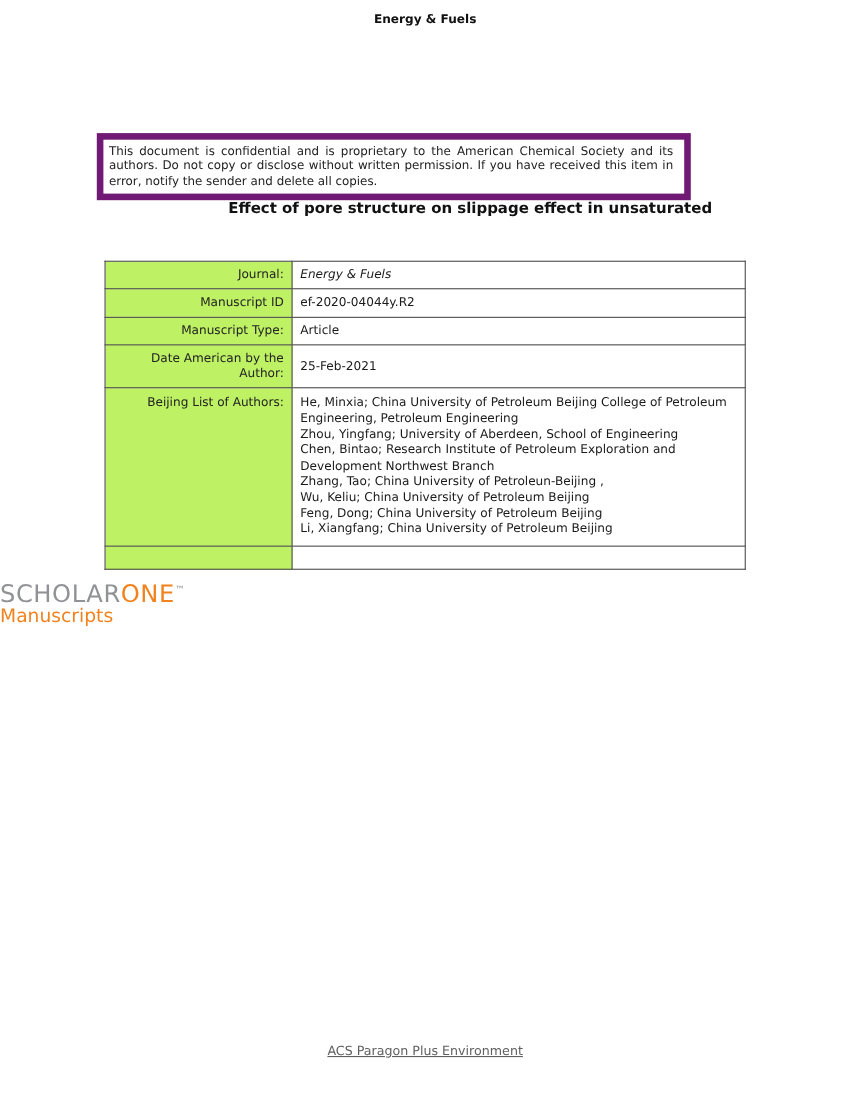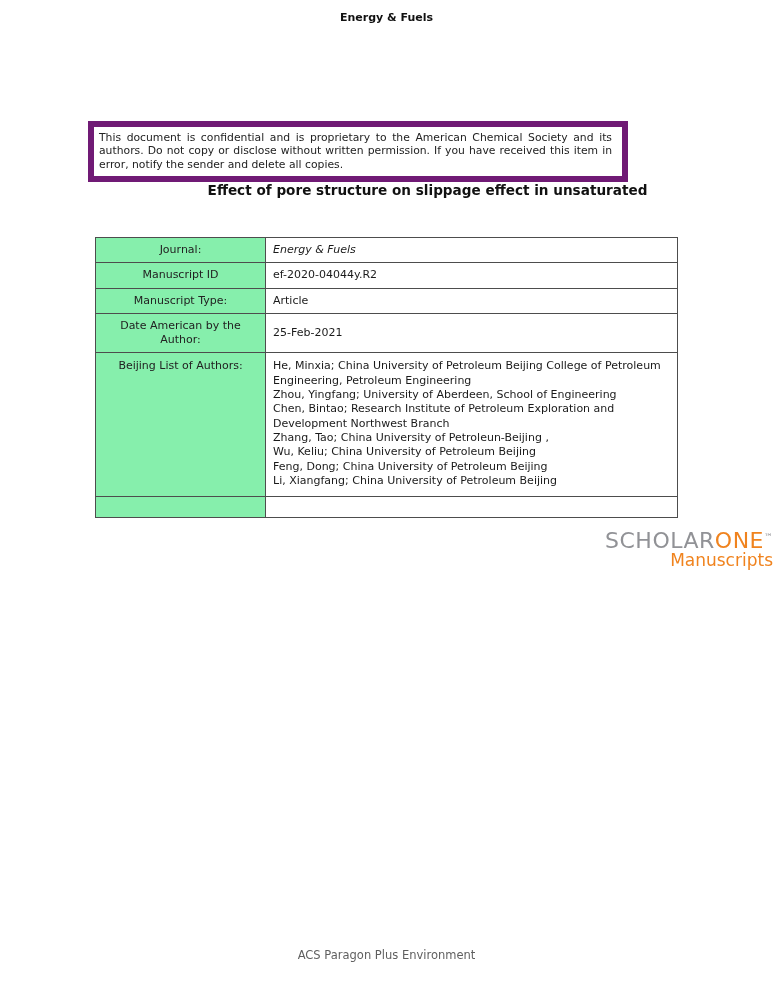--- a/index.html
+++ b/index.html
@@ -60,37 +60,37 @@
     color: #1a1a1a;
   }
   table.ms-table td {
     border: 1px solid #4d4d4d;
     vertical-align: middle;
     padding: 5px 7px;
     line-height: 1.3;
   }
   td.label-cell {
     width: 170px;
-    text-align: center;
+    text-align: right;
     color: #222;
-    background: #86efac;
+    background: #bef264;
   }
   td.value-cell {
     text-align: left;
     white-space: pre-line;
   }
   td.value-cell.italic { font-style: italic; }
   tr.authors-row td { vertical-align: top; padding-top: 6px; padding-bottom: 8px; }
   tr.empty-row td { height: 21px; }
   .logo {
     position: absolute;
     top: 529px;
     left: 0;
     width: 100%;
-    text-align: right;
+    text-align: left;
     line-height: 1.05;
   }
   .logo-top {
     font-size: 22px;
     letter-spacing: 0.5px;
     font-weight: 400;
   }
   .logo-scholar { color: #919296; }
   .logo-one { color: #f0831e; }
   .logo-tm {
@@ -104,20 +104,21 @@
     color: #f0831e;
   }
   .footer {
     position: absolute;
     top: 948px;
     left: 0;
     width: 100%;
     text-align: center;
     font-size: 11.5px;
     color: #5f5f5f;
+    text-decoration: underline;
   }
 </style>
 </head>
 <body>
 
 <div class="page">
 
   <div class="journal-header">Energy &amp; Fuels</div>
 
   <div class="confidential-box">This document is confidential and is proprietary to the American Chemical Society and its authors. Do not copy or disclose without written permission. If you have received this item in error, notify the sender and delete all copies.</div>

